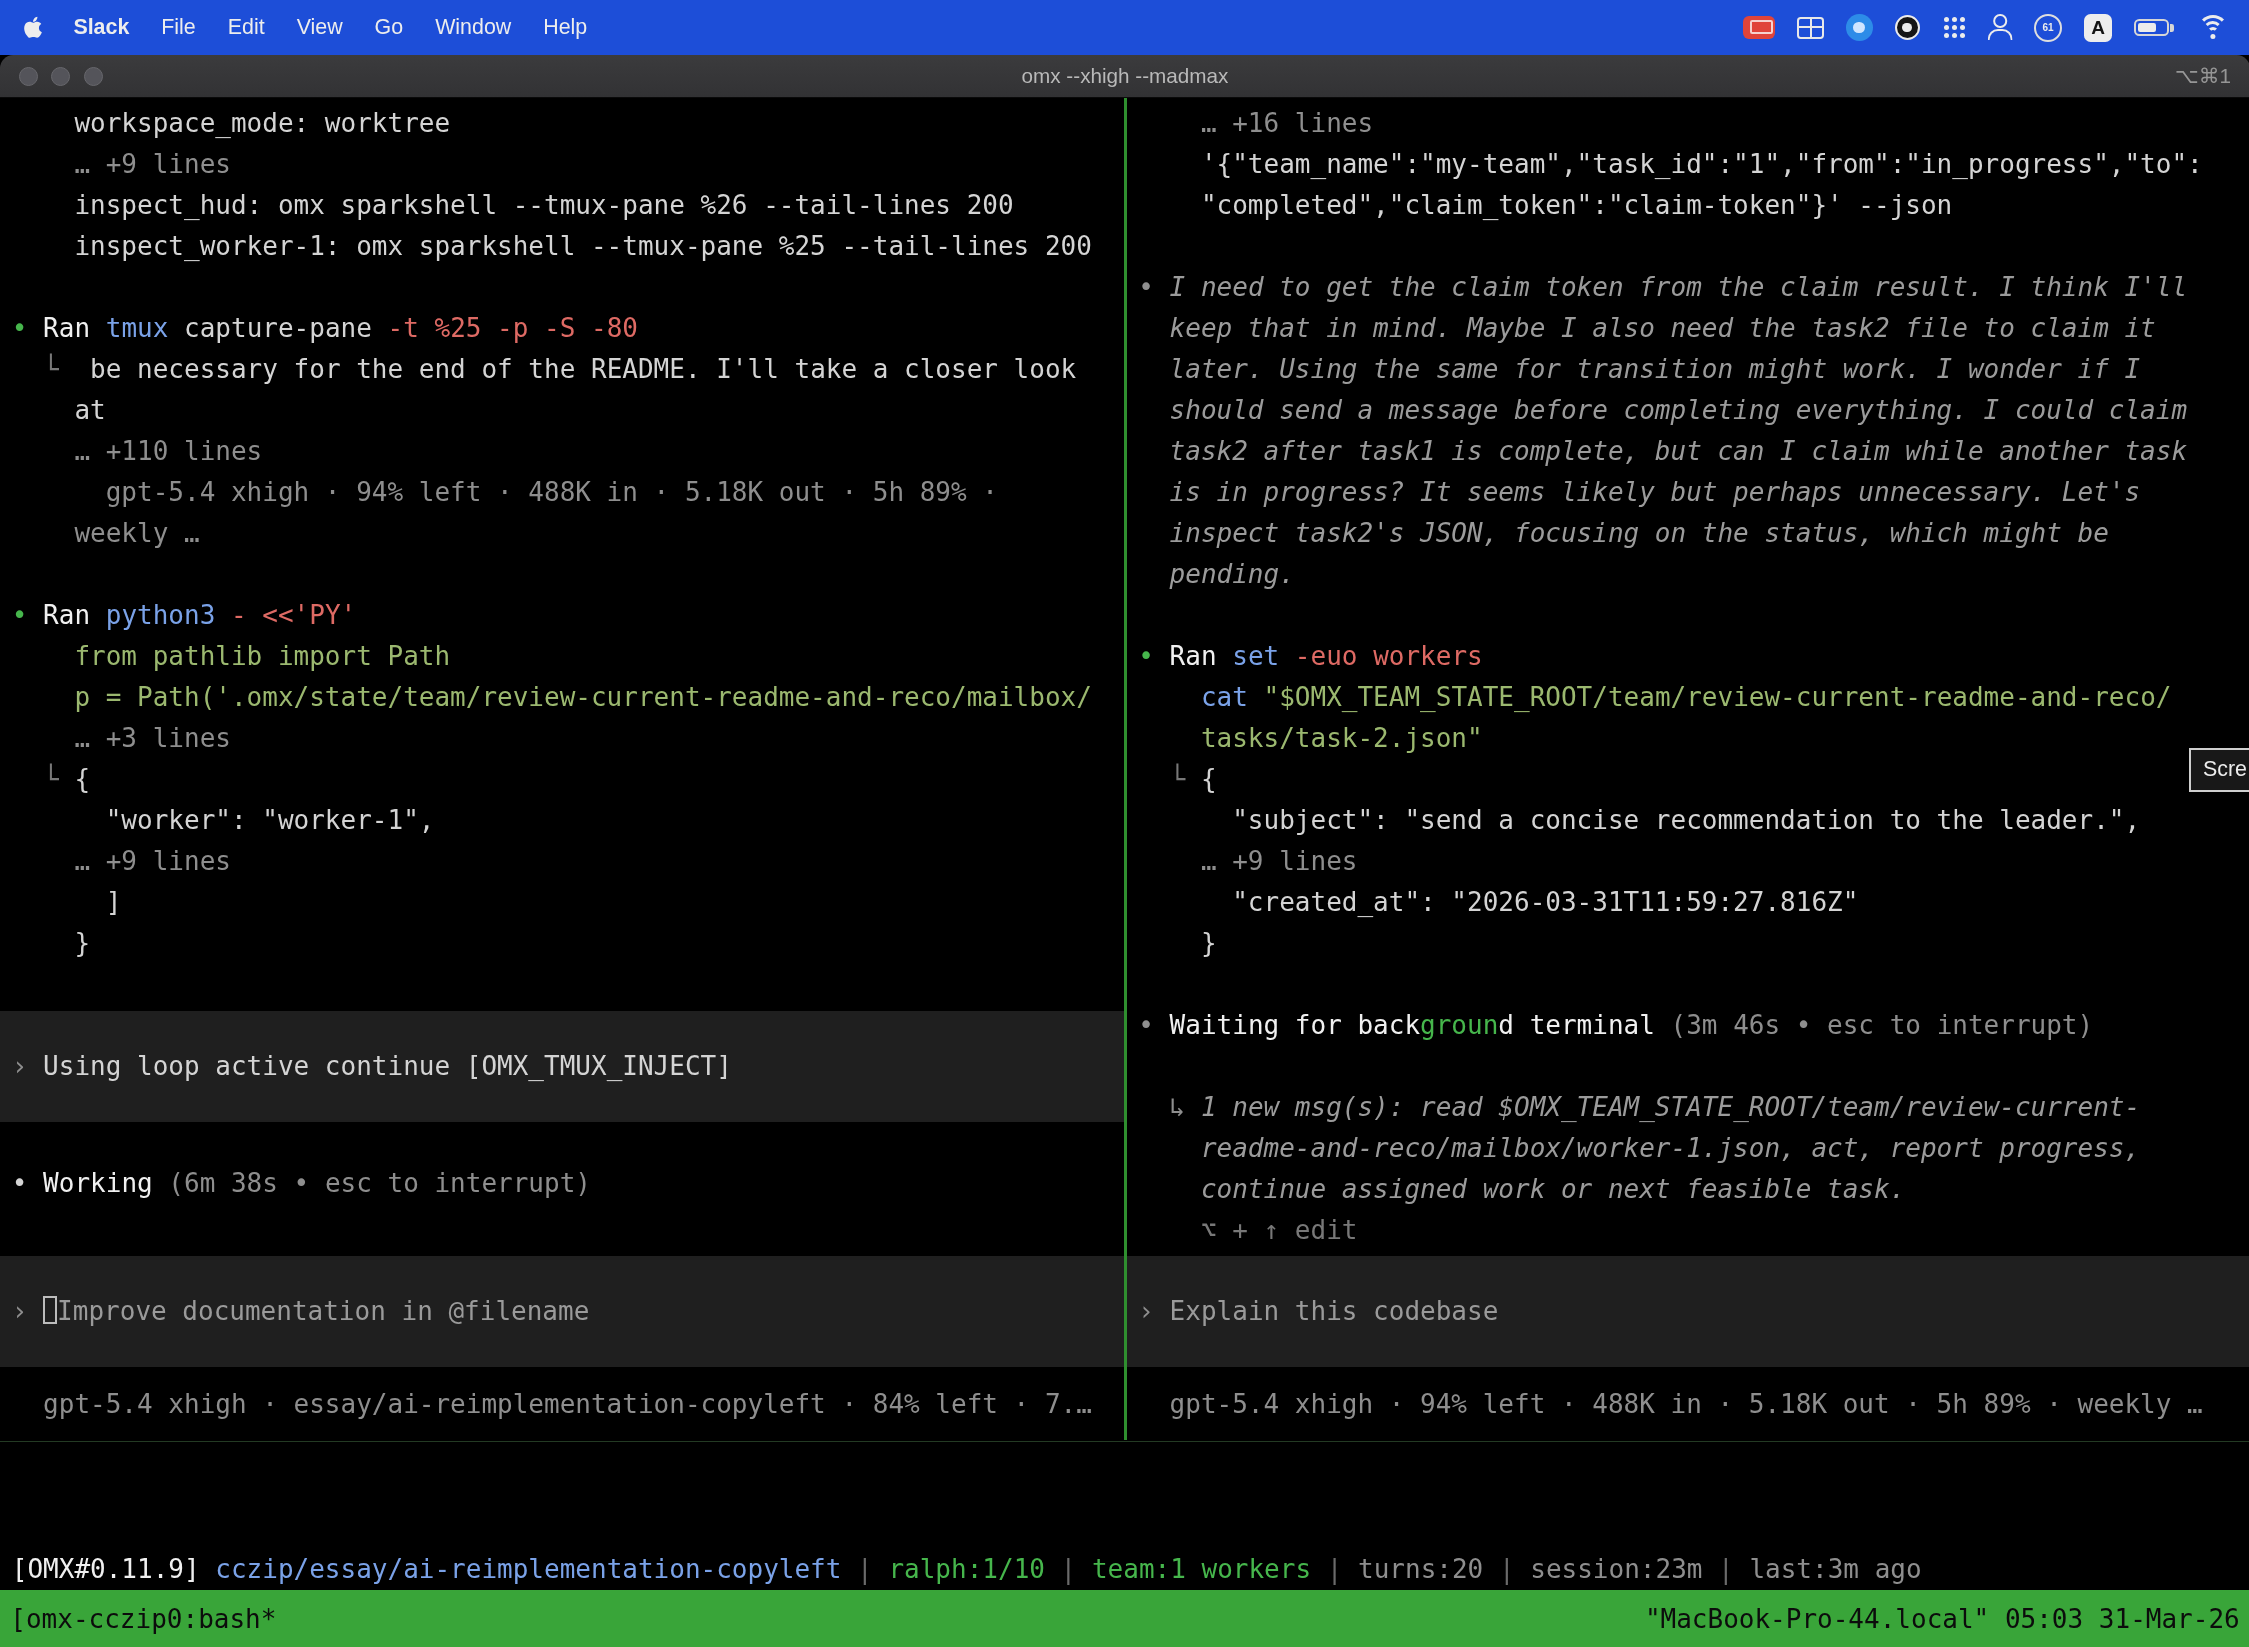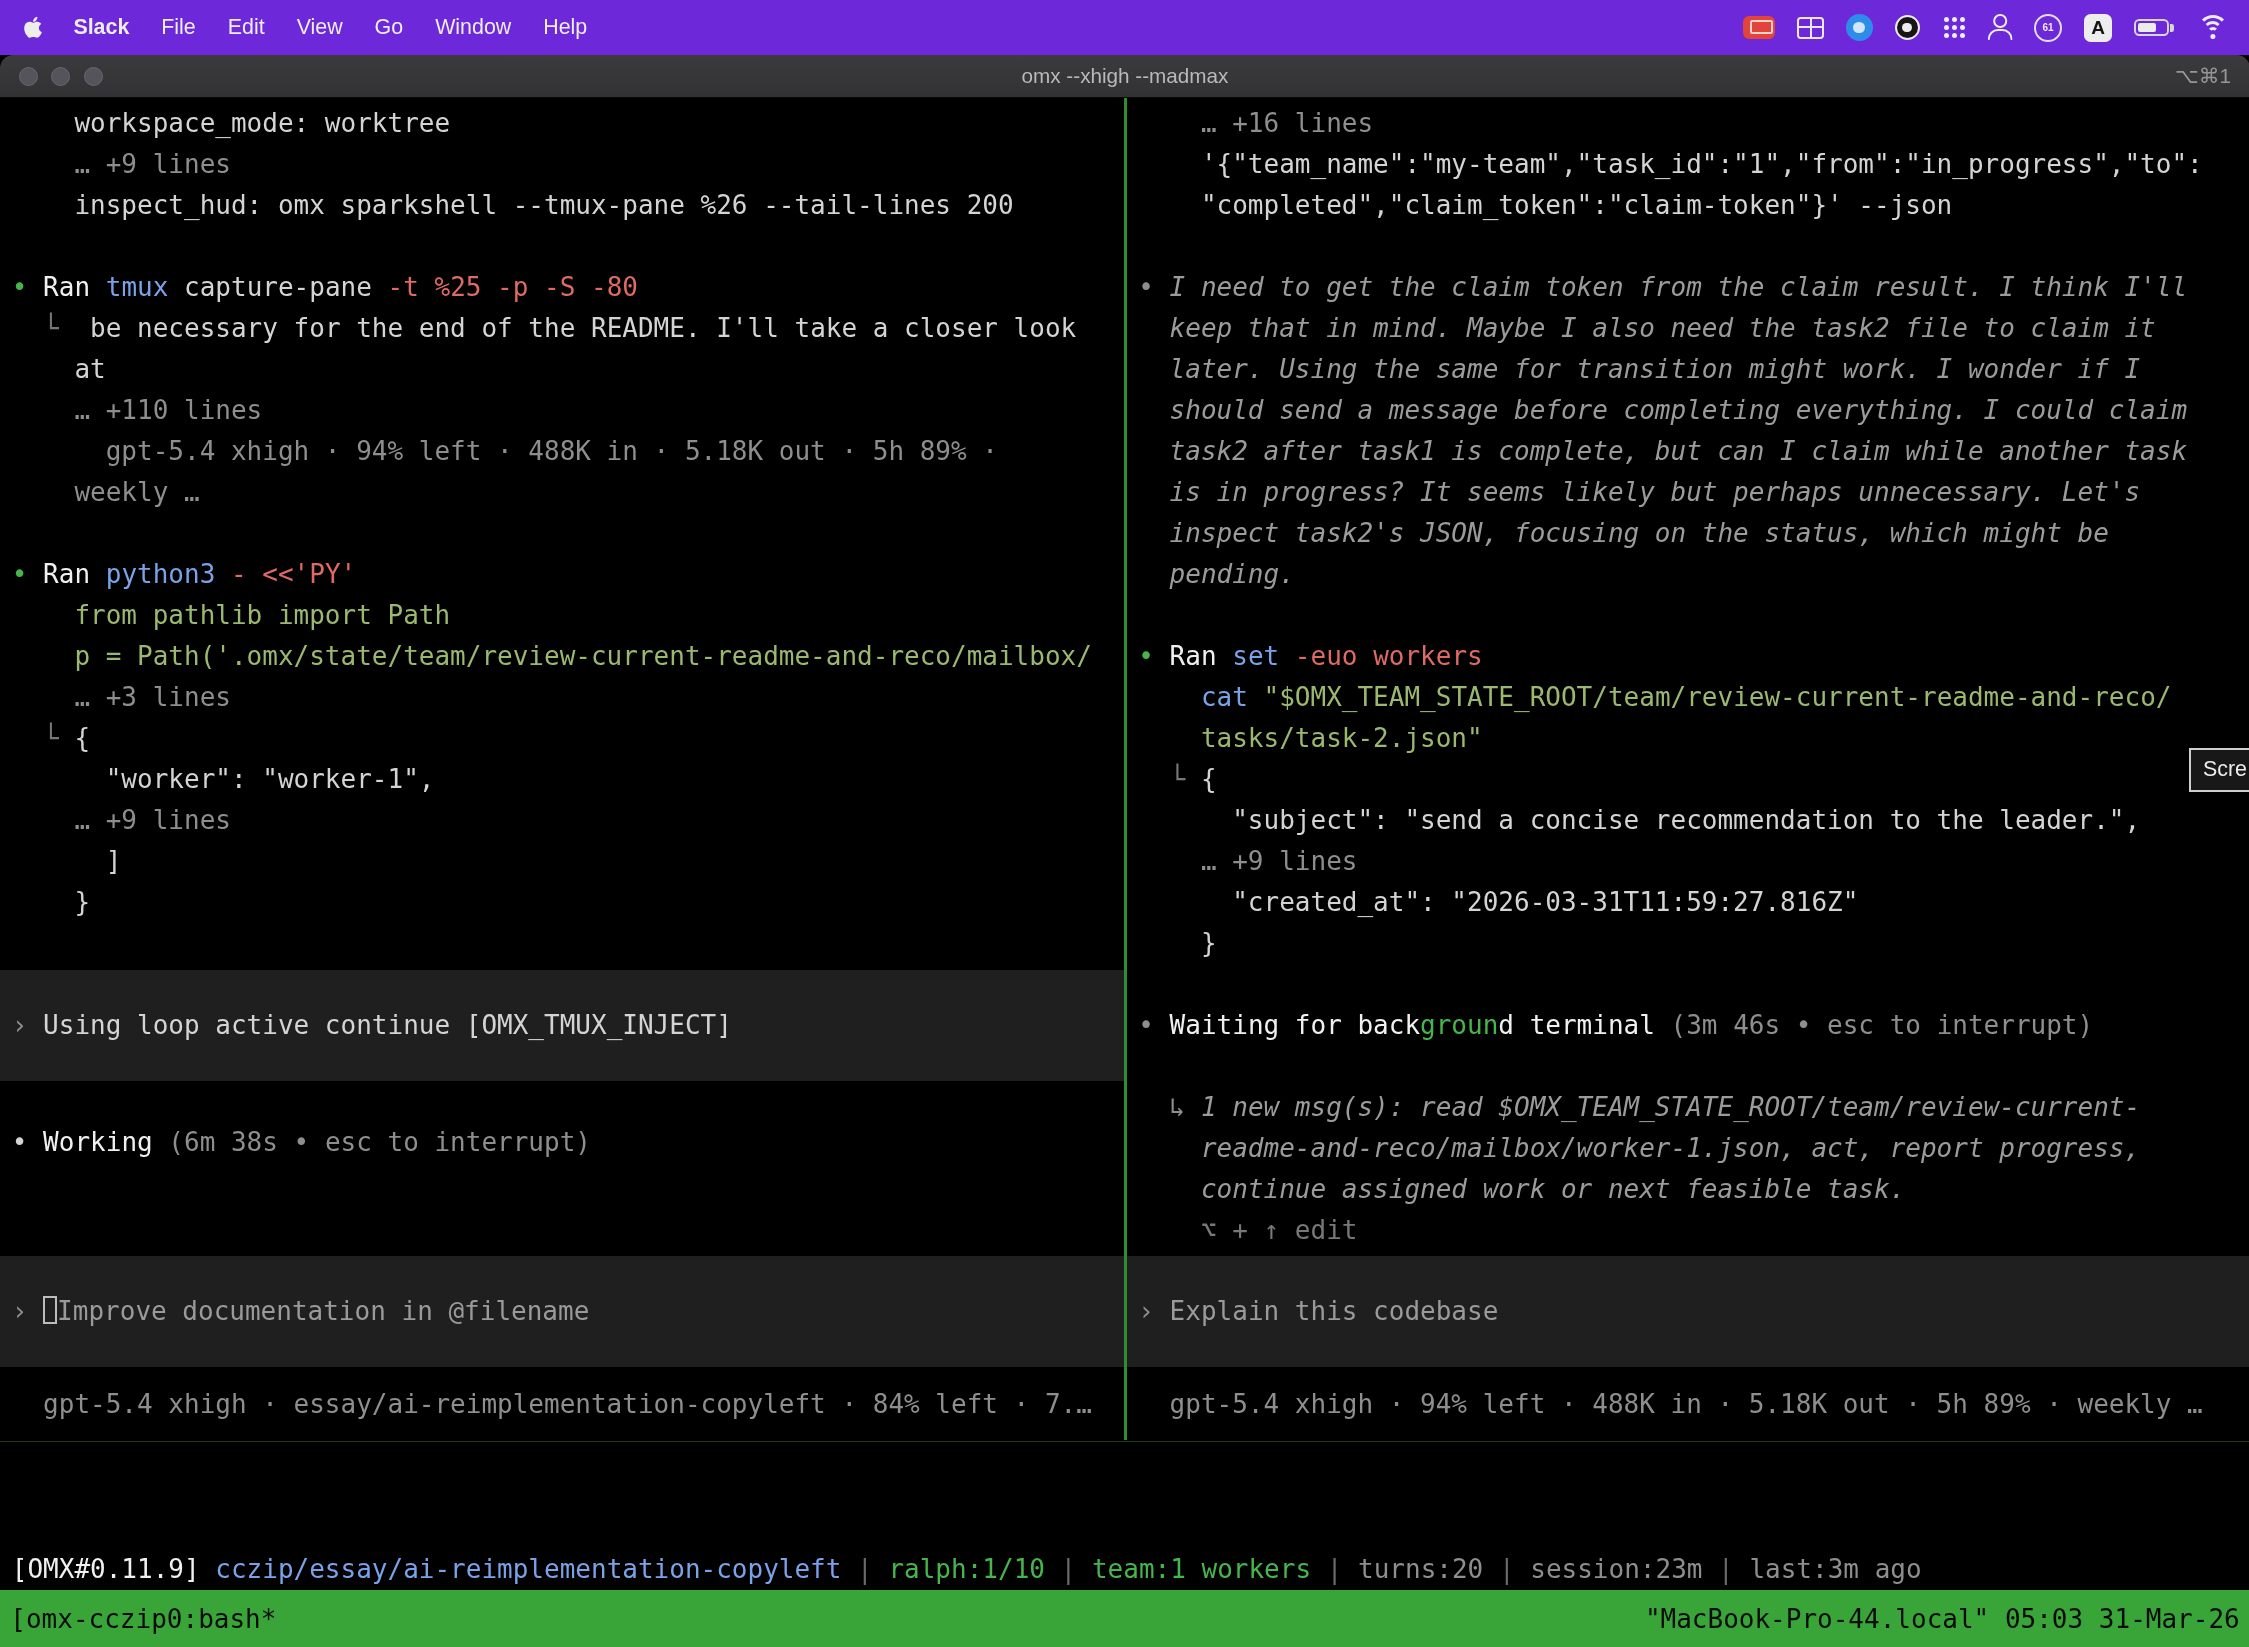--- a/index.html
+++ b/index.html
@@ -1,20 +1,20 @@
 <!DOCTYPE html>
 <html style="--green: #46b64c; --blue: #7aa2e8; --red: #de6a64; --codegreen: #9bb86f; --tmuxgreen: #39a539; --divgreen: #2f8f2f;font-size:11.8px"><head>
 <meta charset="utf-8">
 <style>
   *{margin:0;padding:0;box-sizing:border-box;}
   html,body{width:2250px;height:1648px;background:#000;overflow:hidden;}
   body{position:relative;font-family:"Liberation Sans",sans-serif;}
 
   
-  .menubar{position:absolute;top:0;left:0;right:0;height:55px;background:#6d28d9;display:flex;align-items:center;justify-content:space-between;padding:0 22px;color:#ededed;font-size:21.4px;z-index:20;}
+  .menubar{position:absolute;top:0;left:0;right:0;height:55px;background:#1d4ed8;display:flex;align-items:center;justify-content:space-between;padding:0 22px;color:#ededed;font-size:21.4px;z-index:20;}
   .mb-left{display:flex;align-items:center;}
   .apple{width:23.6px;height:28px;margin-right:11.8px;display:flex;align-items:center;}
   .apple svg{width:22px;height:26.6px;fill:#ededed;}
   .mi{padding:0 16px;white-space:nowrap;}
   .mi.app{font-weight:700;}
   .mb-right{display:flex;align-items:center;gap:22px;}
   .ic{position:relative;flex:none;}
   .ic-rec{width:32px;height:23.6px;background:#e0443a;border-radius:5.9px;}
   .ic-rec::after{content:"";position:absolute;left:6.6px;top:4.4px;width:19px;height:9.6px;border:2.2px solid #f6d2cf;border-radius:2.2px;}
   .ic-grid{width:26.6px;height:22px;border:2.2px solid #e8e8e8;border-radius:3.7px;background:linear-gradient(#e8e8e8,#e8e8e8) 50% 0/2.2px 100% no-repeat,linear-gradient(#e8e8e8,#e8e8e8) 0 50%/100% 2.2px no-repeat;}
@@ -120,20 +120,21 @@
   <div class="wtitle">omx --xhigh --madmax</div>
   <div class="wshortcut">⌥⌘1</div>
 </div>
 
 <div class="term">
   <div class="pane">
     <div>
         <div class="line"><span>    workspace_mode: worktree</span></div>
         <div class="line"><span class="dim">    … +9 lines</span></div>
         <div class="line"><span>    inspect_hud: omx sparkshell --tmux-pane %26 --tail-lines 200</span></div>
+        <div class="line"><span>    inspect_worker-1: omx sparkshell --tmux-pane %25 --tail-lines 200</span></div>
         <div class="line"></div>
         <div class="line"><span class="grn">• </span><span class="b">Ran </span><span class="cmd">tmux </span><span>capture-pane </span><span class="flag">-t %25 -p -S -80</span></div>
         <div class="line"><span class="dim2">  └  </span><span>be necessary for the end of the README. I'll take a closer look</span></div>
         <div class="line"><span>    at</span></div>
         <div class="line"><span class="dim">    … +110 lines</span></div>
         <div class="line"><span class="dim">      gpt-5.4 xhigh · 94% left · 488K in · 5.18K out · 5h 89% ·</span></div>
         <div class="line"><span class="dim">    weekly …</span></div>
         <div class="line"></div>
         <div class="line"><span class="grn">• </span><span class="b">Ran </span><span class="cmd">python3 </span><span class="flag">- &lt;&lt;'PY'</span></div>
         <div class="line"><span class="code">    from pathlib import Path</span></div>

